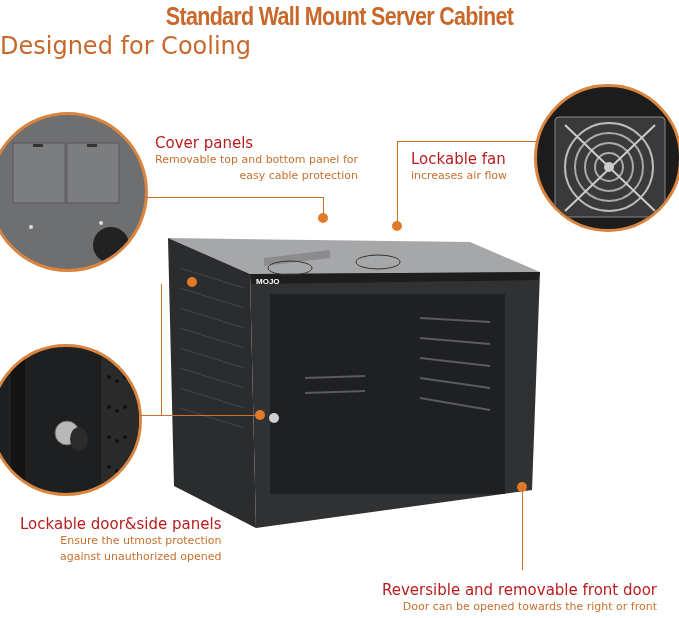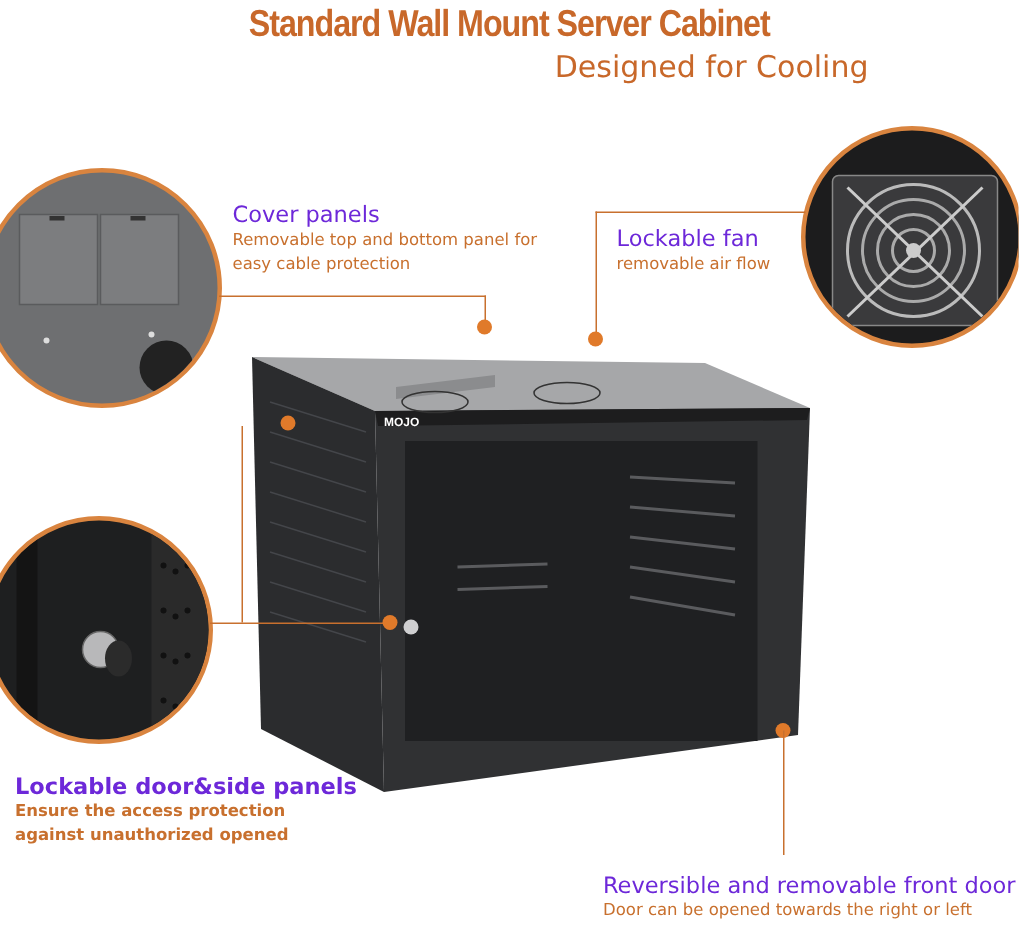--- a/index.html
+++ b/index.html
@@ -1,21 +1,21 @@
 <!DOCTYPE html>
 <html><head>
 <meta charset="utf-8">
 <style>
   html, body { margin:0; padding:0; }
   body { width:679px; height:618px; background:#ffffff; position:relative; overflow:hidden; font-family:"DejaVu Sans", sans-serif; }
   .abs { position:absolute; }
   .title { left:0; width:679px; top:2px; text-align:center; color:#c8682a; font-family:"Liberation Sans", sans-serif; font-weight:bold; font-size:25px; letter-spacing:-0.8px; transform:scaleX(0.86); transform-origin:center; }
-  .subtitle { left:0; width:579px; top:32px; text-align:right; color:#c8682a; font-family:"DejaVu Sans", sans-serif; font-size:20px; }
-  .ftitle { color:#6d28d9; font-size:15px; white-space:nowrap; }
-  .fdesc { color:#c8702e; font-size:11px; line-height:16px; white-space:nowrap; }
+  .subtitle { left:0; width:579px; top:32px; text-align:left; color:#c8682a; font-family:"DejaVu Sans", sans-serif; font-size:24px; }
+  .ftitle { color:#b91c1c; font-size:15px; white-space:nowrap; }
+  .fdesc { color:#c8702e; font-size:11px; line-height:16px; white-space:nowrap;text-align:right; }
   .line { background:#c8702e; }
   .dot { width:10px; height:10px; border-radius:50%; background:#e07a2a; }
   .circle { border-radius:50%; border:3px solid #d9843f; overflow:hidden; box-sizing:border-box; }
 </style>
 </head>
 <body>
 
 <div class="abs title">Standard Wall Mount Server Cabinet</div>
 <div class="abs subtitle">Designed for Cooling</div>
 
@@ -118,25 +118,25 @@
 <div class="abs line" style="left:522px; top:487px; width:1px; height:83px;"></div>
 
 <div class="abs" style="left:155px; top:134px;">
   <div class="ftitle">Cover panels</div>
   <div class="fdesc">Removable top and bottom panel for</div>
   <div class="fdesc">easy cable protection</div>
 </div>
 
 <div class="abs" style="left:411px; top:150px;">
   <div class="ftitle">Lockable fan</div>
-  <div class="fdesc">removable air flow</div>
+  <div class="fdesc">increases air flow</div>
 </div>
 
-<div class="abs" style="left:10px; top:515px;font-weight:bold;">
+<div class="abs" style="left:20px; top:515px;">
   <div class="ftitle">Lockable door&amp;side panels</div>
-  <div class="fdesc">Ensure the access protection</div>
+  <div class="fdesc">Ensure the utmost protection</div>
   <div class="fdesc">against unauthorized opened</div>
 </div>
 
-<div class="abs" style="left:382px; top:581px;margin-left:20px;">
+<div class="abs" style="left:382px; top:581px;">
   <div class="ftitle">Reversible and removable front door</div>
-  <div class="fdesc">Door can be opened towards the right or left</div>
+  <div class="fdesc">Door can be opened towards the right or front</div>
 </div>
 
 </body></html>

